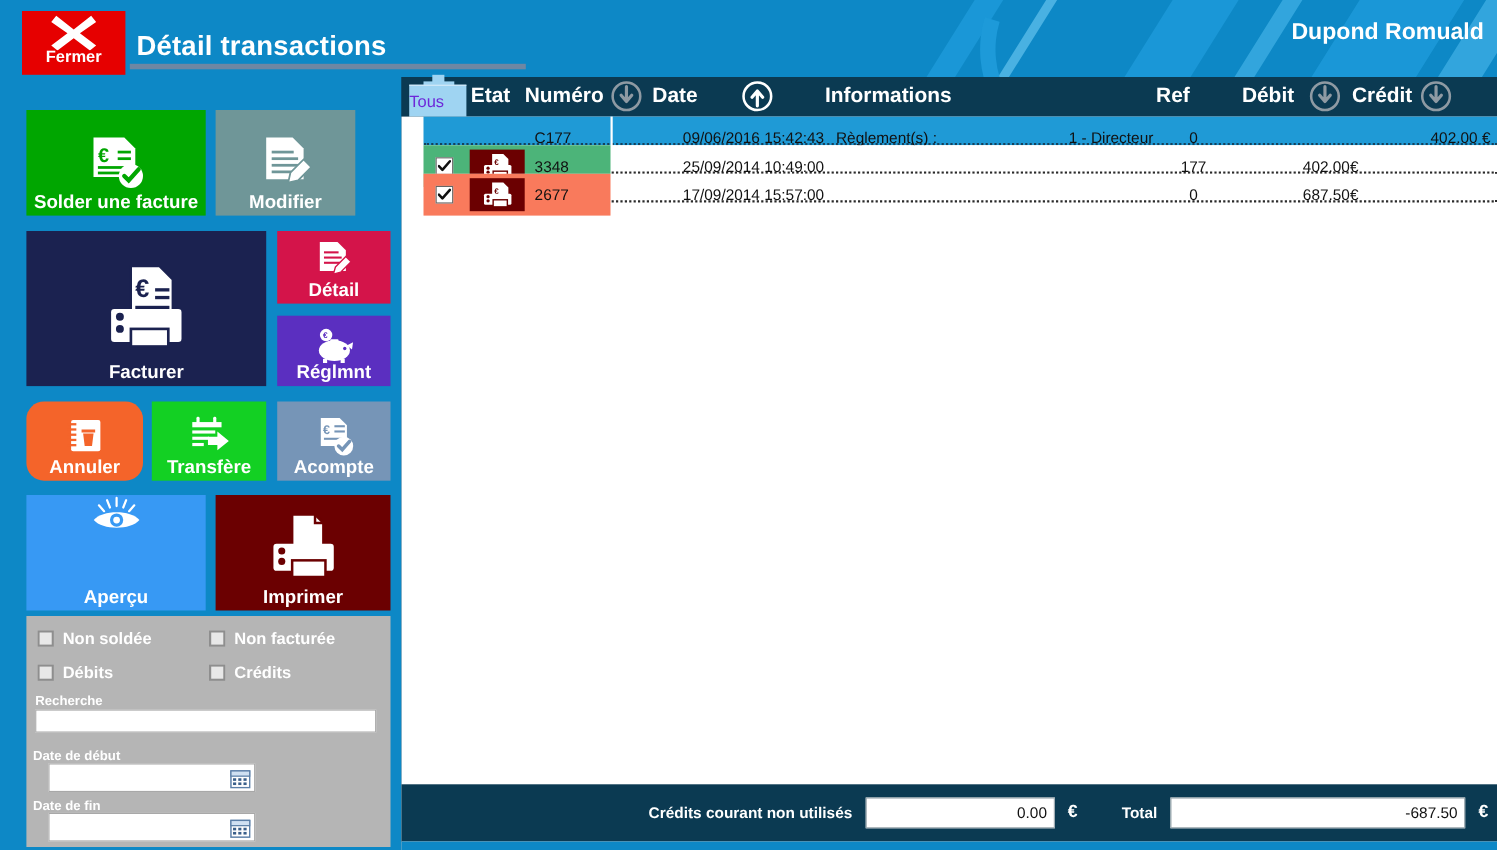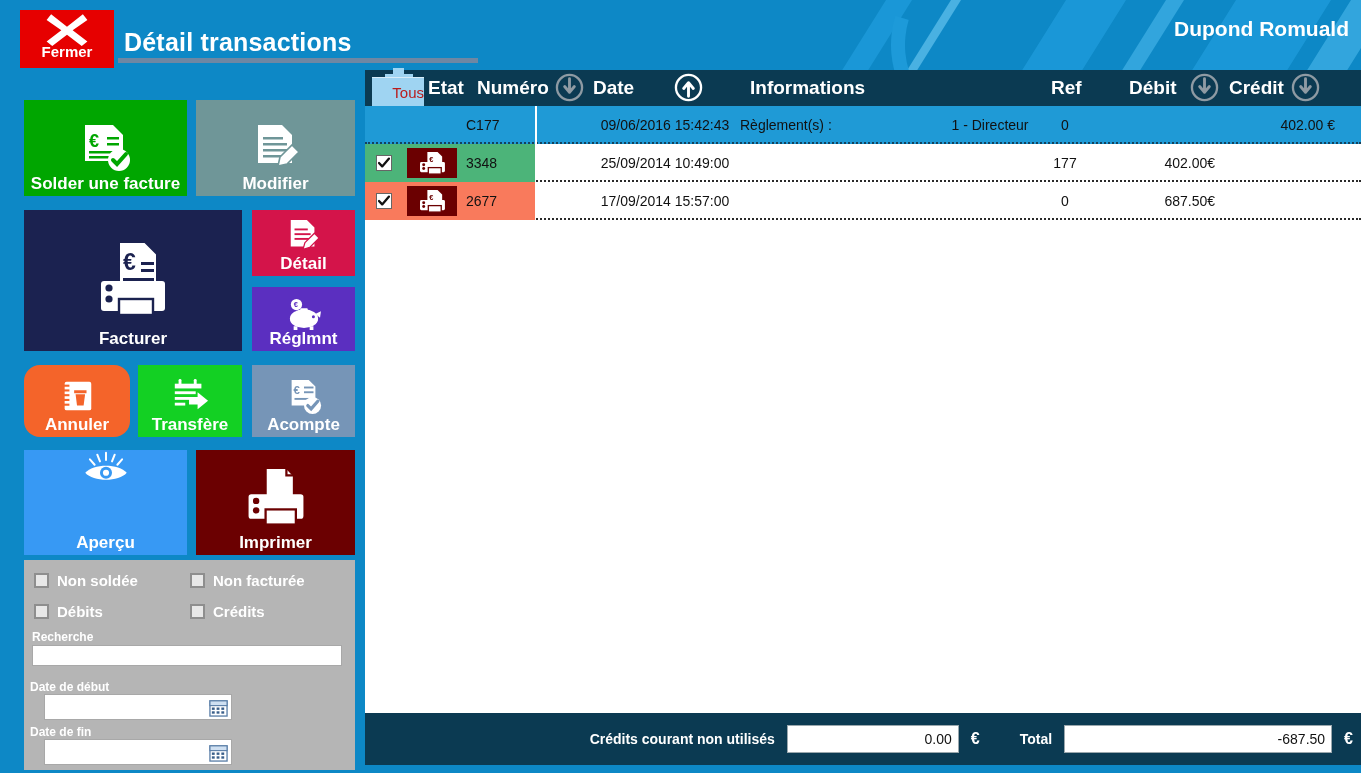--- a/index.html
+++ b/index.html
@@ -41,21 +41,21 @@
   .user-name { position: absolute; right: 12px; top: 17px; font-size: 21px; font-weight: bold; color: #fff; }
 
   
   .sidebar { position: absolute; left: 0; top: 70px; width: 365px; height: 703px; }
   .btn { position: absolute; cursor: pointer; color: #fff; overflow: hidden;
          display: flex; flex-direction: column; align-items: center; justify-content: flex-end; }
   .btn .lbl { font-size: 17px; font-weight: bold; line-height: 1.05; padding-bottom: 3px; text-align:center; }
   .btn svg { display: block; }
 
   .b-solder   { left: 24px;  top: 30px;  width: 163px; height: 96px; background: #00a600; }
-  .b-modifier { left: 196px; top: 30px;  width: 159px; height: 96px; background: #6f9698; }
+  .b-modifier { left: 196px; top: 30px;  width: 127px; height: 96px; background: #6f9698; }
   .b-facturer { left: 24px;  top: 140px; width: 218px; height: 141px; background: #1b2250; }
   .b-detail   { left: 252px; top: 140px; width: 103px; height: 66px; background: #d4144a; }
   .b-reglmnt  { left: 252px; top: 217px; width: 103px; height: 64px; background: #5b2fc0; }
   .b-annuler  { left: 24px;  top: 295px; width: 106px; height: 72px; background: #f4642a; border-radius: 16px; }
   .b-transfere{ left: 138px; top: 295px; width: 104px; height: 72px; background: #13d023; }
   .b-acompte  { left: 252px; top: 295px; width: 103px; height: 72px; background: #7695b7; }
   .b-apercu   { left: 24px;  top: 380px; width: 163px; height: 105px; background: #3799f4; gap: 48px; }
   .b-imprimer { left: 196px; top: 380px; width: 159px; height: 105px; background: #6b0001; }
 
   
@@ -77,29 +77,29 @@
   .tb-fin  { left: 20px; top: 179px; width: 188px; height: 26px; }
   .cal-ico { position: absolute; width: 19px; height: 19px; right: 3px; top: 3px; cursor: pointer; }
   .b-filtrer { left: 252px; top: 610px; width: 90px; height: 78px; background: #00c000; }
 
   
   .main { position: absolute; left: 365px; top: 70px; width: 996px; height: 703px; background: #0b3a52; }
   .grid-head { position: absolute; left: 0; top: 0; width: 996px; height: 36px; background: #0b3a52; }
   .grid-head .hcell { position: absolute; top: 7px; font-size: 19px; font-weight: bold; color: #fff; white-space: nowrap; }
   .tous-tab {
     position: absolute; left: 7px; top: 7px; width: 52px; height: 29px;
-    background: #9fd4f2; color: #b91c1c; font-size: 15px; text-align: right;
+    background: #9fd4f2; color: #6d28d9; font-size: 15px; text-align: left;
     line-height: 29px; cursor: pointer; border-top: 1px solid #d7ecf9;
   }
   .plus-v { position: absolute; left: 28px; top: -2px; width: 11px; height: 22px; background: #9fd4f2; }
   .plus-h { position: absolute; left: 20px; top: 4px; width: 28px; height: 9px; background: #9fd4f2; }
   .sort { position: absolute; top: 3px; }
 
   .grid-body { position: absolute; left: 0; top: 36px; width: 996px; height: 675px; background: #fff; }
-  .row { position: relative; height: 38px; border-bottom: 2px dotted #2a2a2a; }
+  .row { position: relative; height: 26px; border-bottom: 2px dotted #2a2a2a; margin-left: 20px; }
   .row.r0 { background: #1f9ad6; border-bottom: 2px dotted #15425c; }
   .row.r1 { background: #fff; }
   .row.r2 { background: #fff; }
   .cell { position: absolute; top: 0; height: 38px; display: flex; align-items: center; font-size: 14px; color: #111; }
   .c-chk   { left: 0;   width: 37px; justify-content: center; }
   .c-etat  { left: 37px; width: 60px; justify-content: center; }
   .c-num   { left: 101px; width: 66px; }
   .c-date  { left: 190px; width: 220px; justify-content: center; }
   .c-inf   { left: 375px; width: 240px; }
   .c-user  { left: 540px; width: 170px; justify-content: center; }

